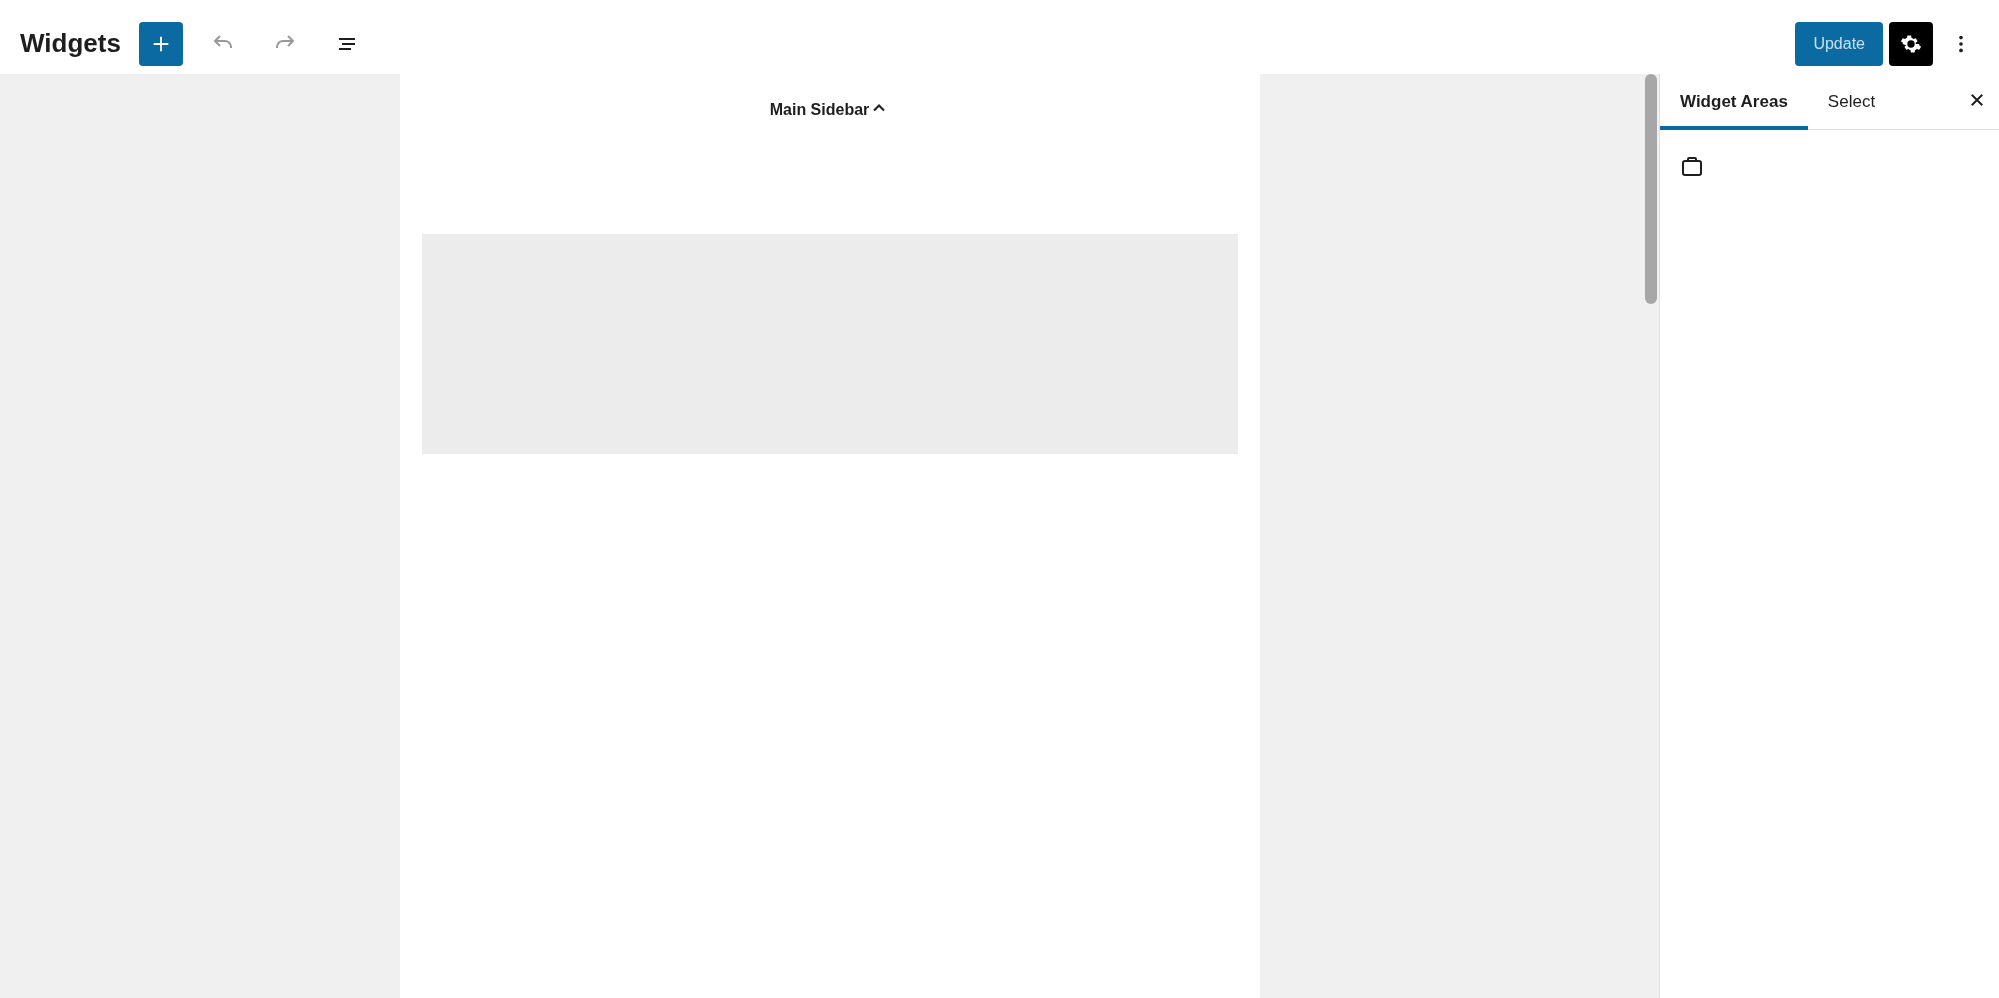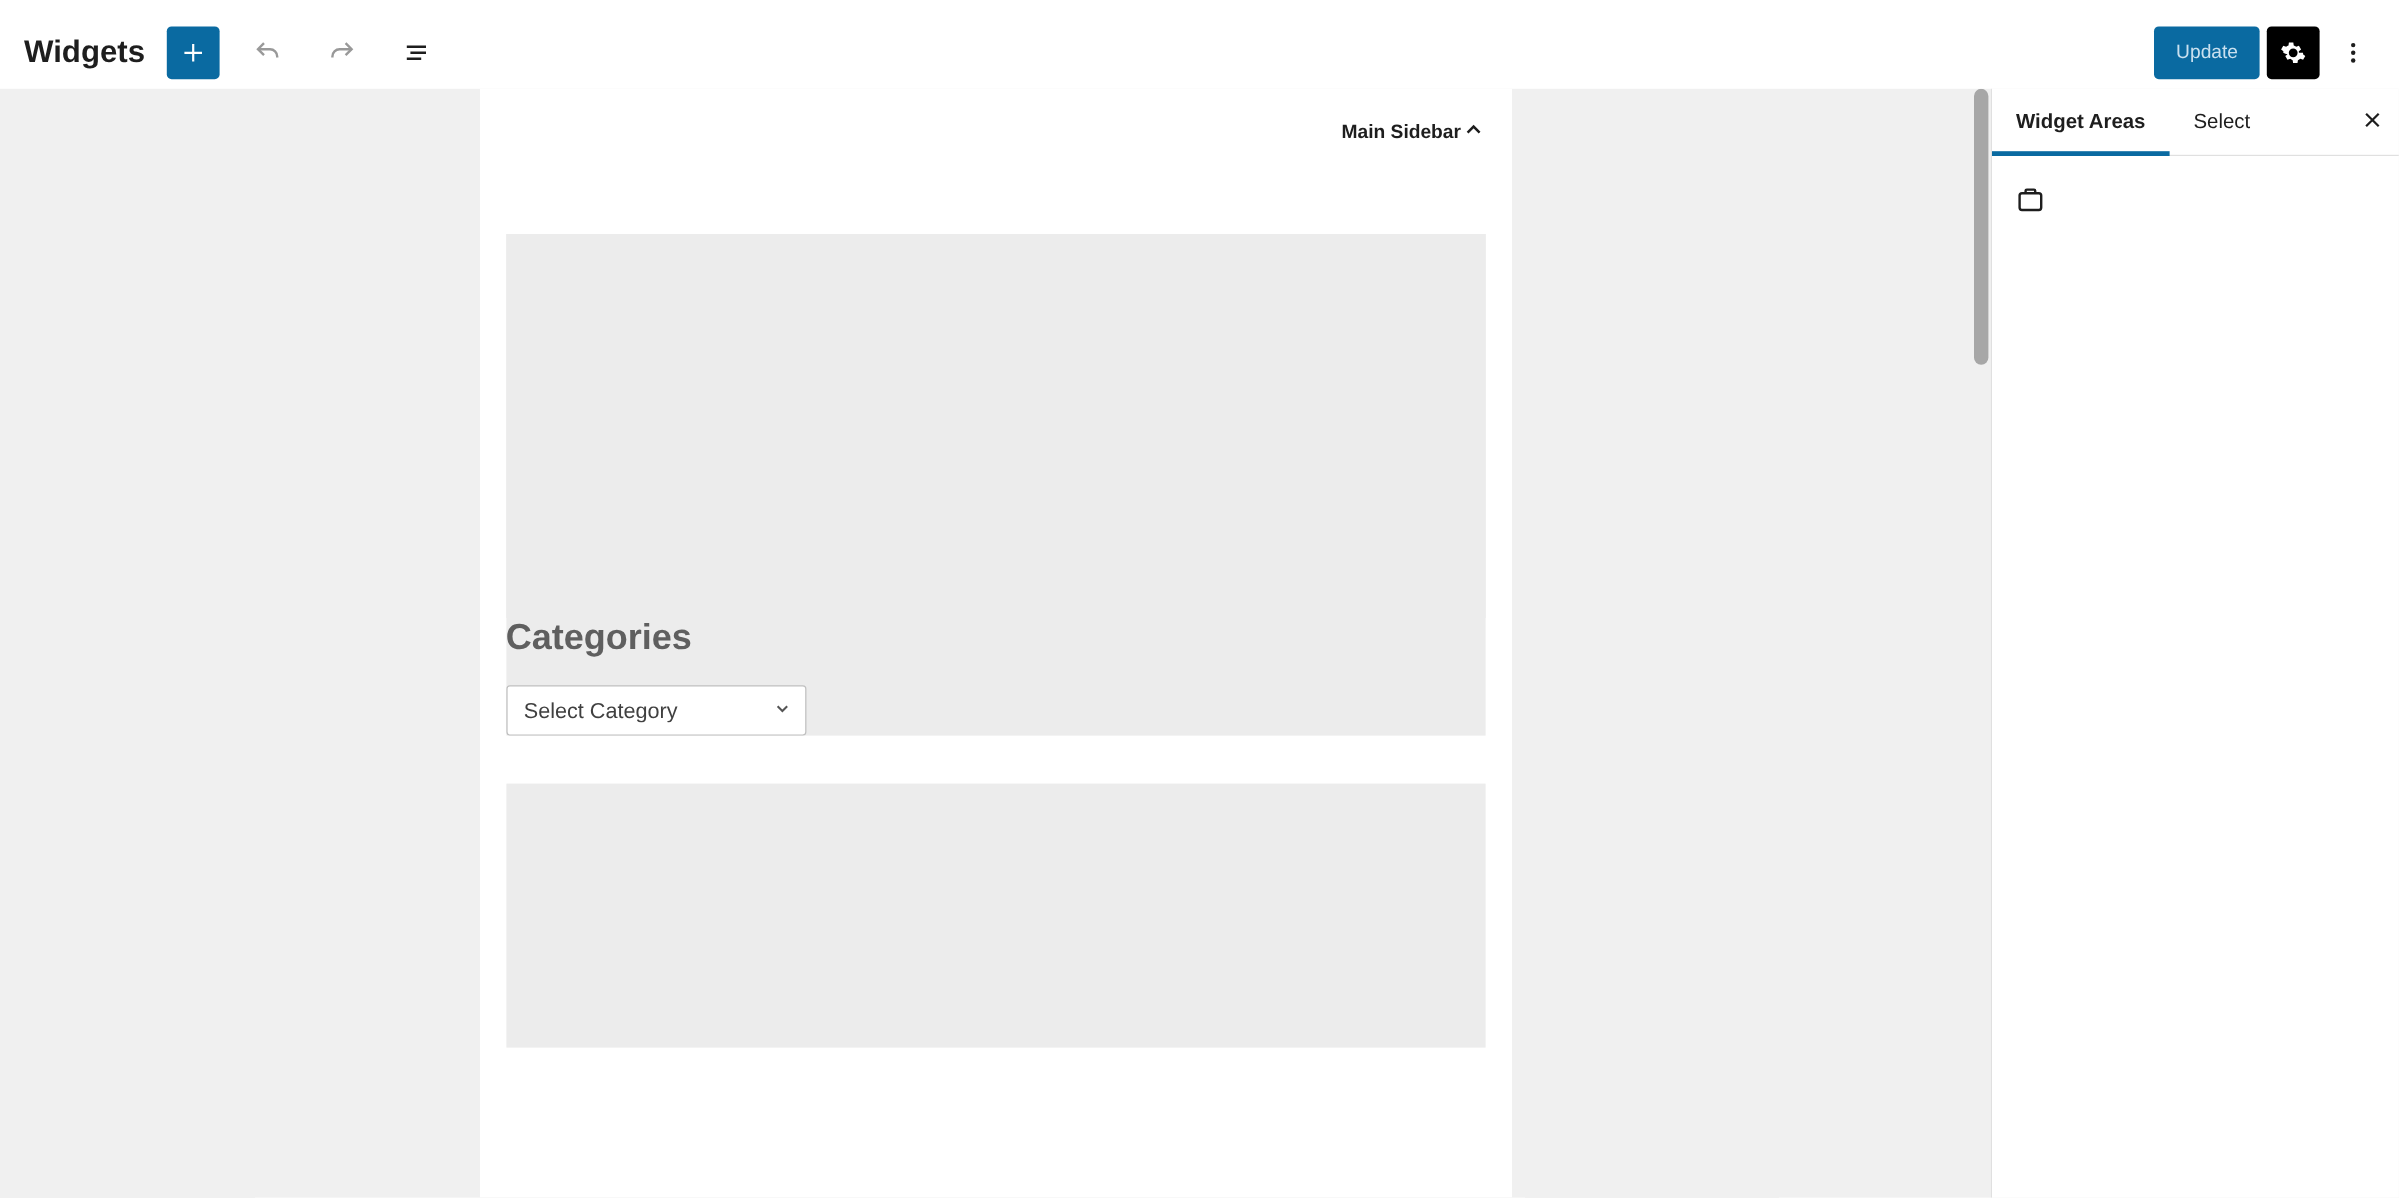--- a/index.html
+++ b/index.html
@@ -53,21 +53,21 @@
   }
   .canvas-panel {
     width: 860px; max-width: 70%;
     background: #fff;
     margin: 0;
     height: 100%;
     position: relative;
     overflow: hidden;
   }
   .area-header {
-    display: flex; align-items: center; justify-content: flex-end;
+    display: flex; align-items: center; justify-content: center;
     padding: 24px 22px 22px;
     font-size: 16px; font-weight: 600;
   }
   .area-body { padding: 0 22px 60px; }
   .block-spacer { height: 50px; }
   .block-grey {
     background: #ececec;
     padding: 12px 0 0;
   }
   .block-grey.top { height: 320px; }
@@ -191,34 +191,20 @@
         <span>
           <svg width="20" height="20" viewBox="0 0 24 24" fill="none" stroke="#1e1e1e" stroke-width="2.5">
             <path d="M6 15l6-6 6 6"></path>
           </svg>
         </span>
       </div>
 
       <div class="area-body">
         <div class="block-spacer"></div>
 
-        <div class="block-grey" style="padding:0;">
-          <div class="block-grey top"></div>
-          <h2 class="cat-heading">Categories</h2>
-          <div class="select-wrap" style="margin-bottom:0;">
-            <select class="cat-select">
-              <option>Select Category</option>
-            </select>
-            <span class="select-caret">
-              <svg width="16" height="16" viewBox="0 0 24 24" fill="none" stroke="#555" stroke-width="2.5">
-                <path d="M6 9l6 6 6-6"></path>
-              </svg>
-            </span>
-          </div>
-        </div>
 
         <div style="height:40px"></div>
 
         <div class="block-grey" style="height:220px"></div>
       </div>
     </div>
 
     <div class="scroll-fake"></div>
   </div>
 

